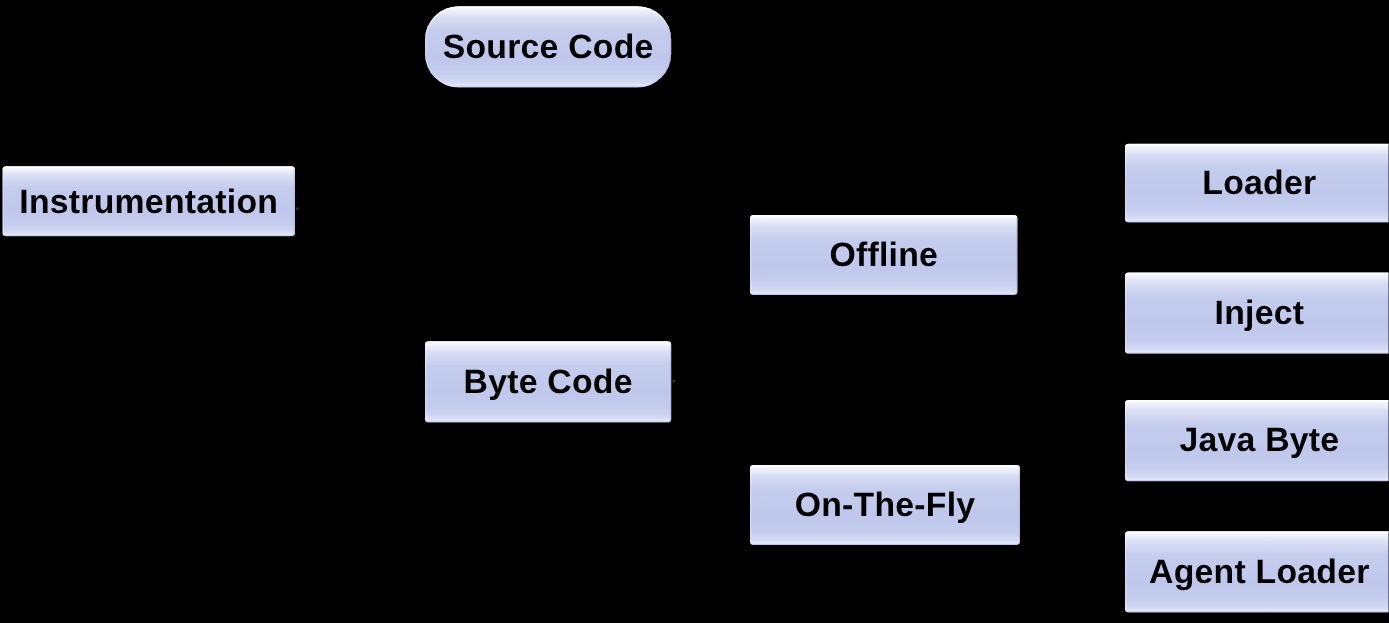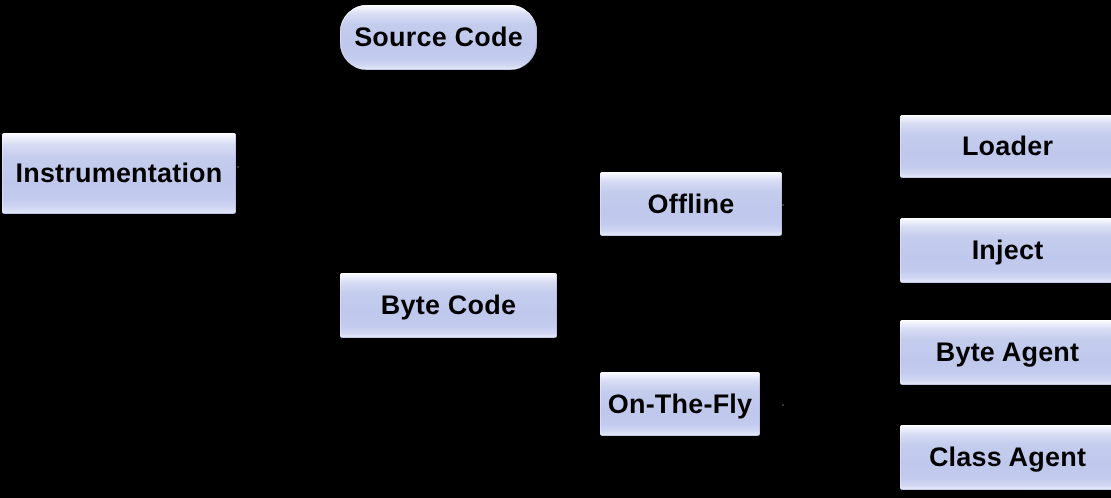--- a/index.html
+++ b/index.html
@@ -79,49 +79,49 @@
   <div class="connector" style="left:782px; top:403px; width:58px; height:2px;"></div>
   <div class="connector" style="left:839px; top:352px; width:2px; height:106px;"></div>
   <div class="connector" style="left:839px; top:352px; width:61px; height:2px;"></div>
   <div class="connector" style="left:839px; top:457px; width:61px; height:2px;"></div>
 
   <div class="connector-dot" style="left:237px; top:166px;"></div>
   <div class="connector-dot" style="left:538px; top:304px;"></div>
   <div class="connector-dot" style="left:782px; top:204px;"></div>
   <div class="connector-dot" style="left:782px; top:404px;"></div>
 
-  <div class="node" style="left:2px; top:133px; width:234px; height:81px; font-size:27px;">
+  <div class="node" style="left:2px; top:133px; width:234px; height:56px; font-size:27px;">
     <span class="node-label">Instrumentation</span>
   </div>
 
   <div class="node" style="left:340px; top:5px; width:197px; height:65px; font-size:27px;border-radius:27px;">
     <span class="node-label">Source Code</span>
   </div>
 
-  <div class="node" style="left:340px; top:273px; width:217px; height:65px; font-size:27px;">
+  <div class="node" style="left:340px; top:273px; width:197px; height:65px; font-size:27px;">
     <span class="node-label">Byte Code</span>
   </div>
 
-  <div class="node" style="left:600px; top:172px; width:182px; height:64px; font-size:27px;">
+  <div class="node" style="left:600px; top:172px; width:214px; height:64px; font-size:27px;">
     <span class="node-label">Offline</span>
   </div>
 
-  <div class="node" style="left:600px; top:372px; width:160px; height:64px; font-size:27px;">
+  <div class="node" style="left:600px; top:372px; width:216px; height:64px; font-size:27px;">
     <span class="node-label">On-The-Fly</span>
   </div>
 
   <div class="node" style="left:900px; top:115px; width:215px; height:63px; font-size:27px;">
     <span class="node-label">Loader</span>
   </div>
 
   <div class="node" style="left:900px; top:218px; width:215px; height:65px; font-size:27px;">
     <span class="node-label">Inject</span>
   </div>
 
   <div class="node" style="left:900px; top:320px; width:215px; height:65px; font-size:27px;">
-    <span class="node-label">Byte Agent</span>
+    <span class="node-label">Java Byte</span>
   </div>
 
   <div class="node" style="left:900px; top:425px; width:215px; height:65px; font-size:27px;">
-    <span class="node-label">Class Agent</span>
+    <span class="node-label">Agent Loader</span>
   </div>
 
 </div>
 
 </body></html>

